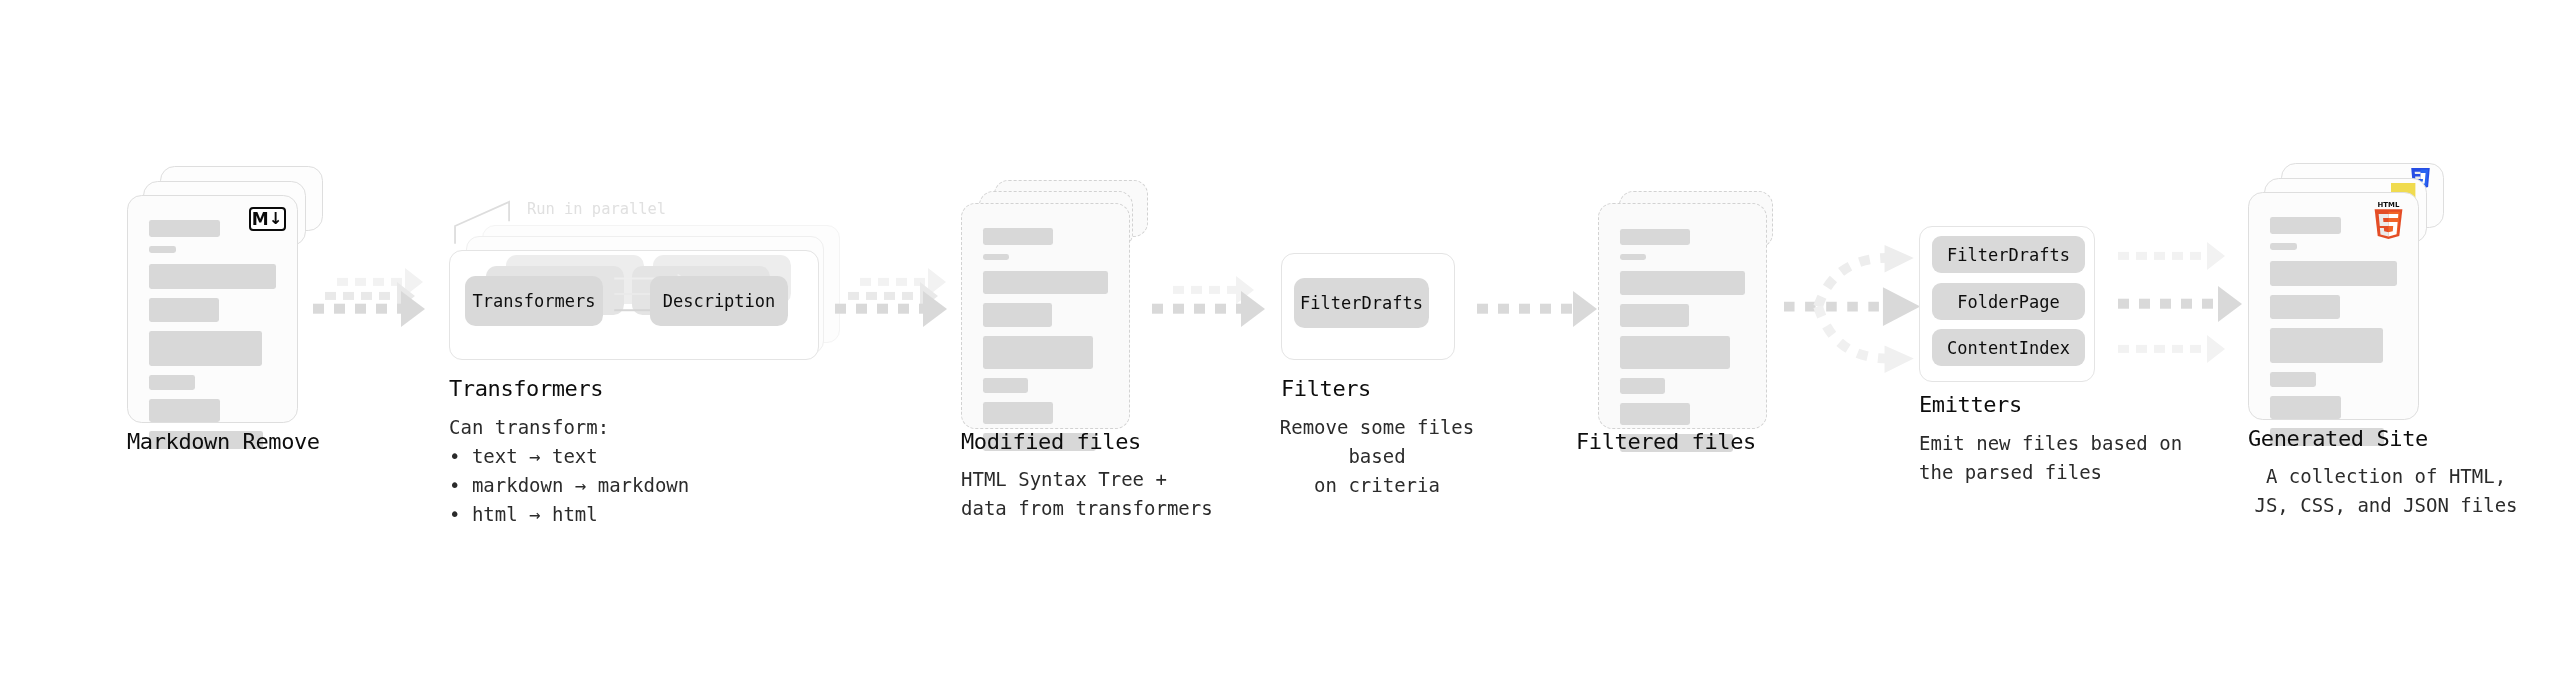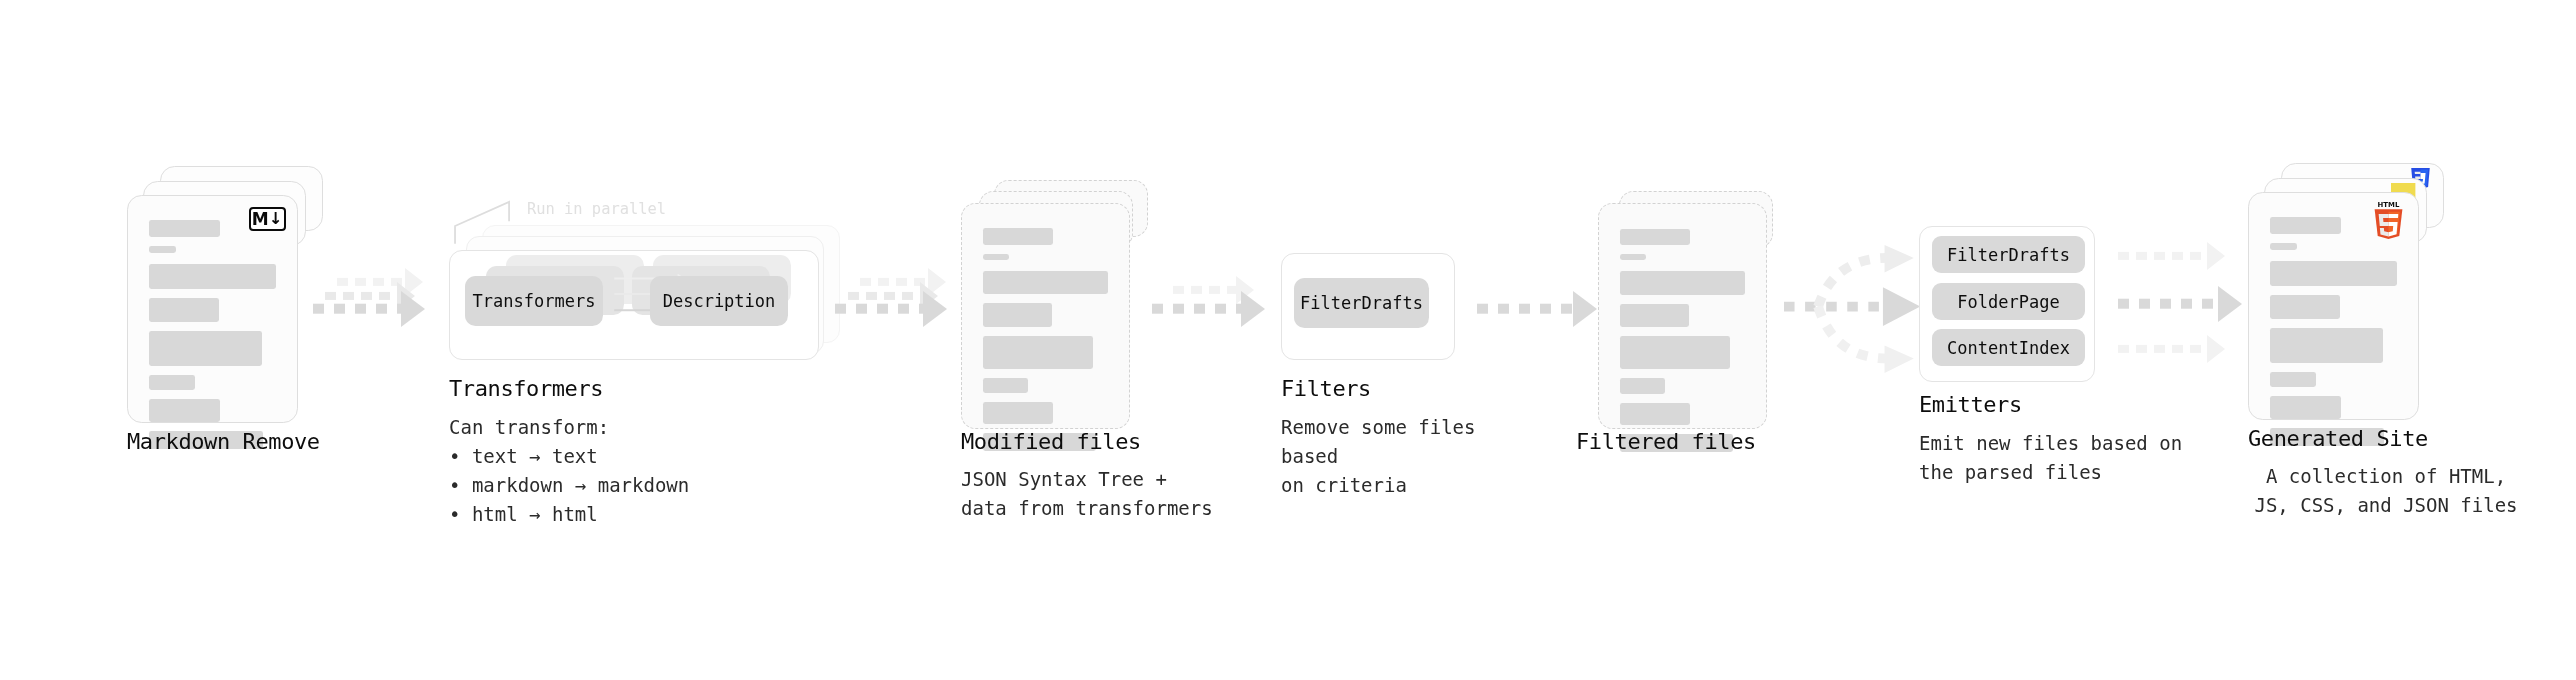--- a/index.html
+++ b/index.html
@@ -220,38 +220,38 @@
         <div class="bar" style="width:100%; height:23.6px;"></div>
         <div class="bar" style="width:55%; height:23.6px;"></div>
         <div class="bar" style="width:88%; height:33px;"></div>
         <div class="bar" style="width:36%; height:15.4px;"></div>
         <div class="bar" style="width:56%; height:22px;"></div>
         <div class="bar" style="width:90%; height:18px;"></div>
       </div>
     </div>
   </div>
   <div class="caption-title" style="left:961px; top:429px;">Modified files</div>
-  <div class="caption-sub" style="left:961px; top:465px; width:260px;">JSON Syntax Tree +
+  <div class="caption-sub" style="left:961px; top:465px; width:260px;">HTML Syntax Tree +
 data from transformers</div>
 
   <div class="arrow f3 small" style="left:1173px; top:274px; width:98px; height:32.5px;">
     <div class="shaft" style="width:65px;"></div>
     <div class="head" style="left:63px;"></div>
   </div>
   <div class="arrow" style="left:1152px; top:288px; width:122px; height:41px;">
     <div class="shaft" style="width:91px;"></div>
     <div class="head" style="left:89px;"></div>
   </div>
 
   <div class="group-box" style="left:1281px; top:253px; width:174px; height:107px;"></div>
   <div class="pill" style="left:1294px; top:278px; width:135px; height:50px;">
     <span>FilterDrafts</span>
   </div>
   <div class="caption-title" style="left:1281px; top:376px;">Filters</div>
-  <div class="caption-sub" style="left:1281px; top:413px; width:260px;">Remove some files based
+  <div class="caption-sub" style="left:1247px; top:413px; width:260px;text-align:center;">Remove some files based
 on criteria</div>
 
   <div class="arrow" style="left:1477px; top:288px; width:130px; height:41px;">
     <div class="shaft" style="width:98px;"></div>
     <div class="head" style="left:96px;"></div>
   </div>
 
   <div class="stack" style="left:1598px; top:191px; width:195px; height:260px;">
     <div class="doc dashed" style="left:21px; top:0px; width:154px; height:57px;"></div>
     <div class="doc dashed" style="left:0px; top:12.2px; width:169px; height:226px;">

